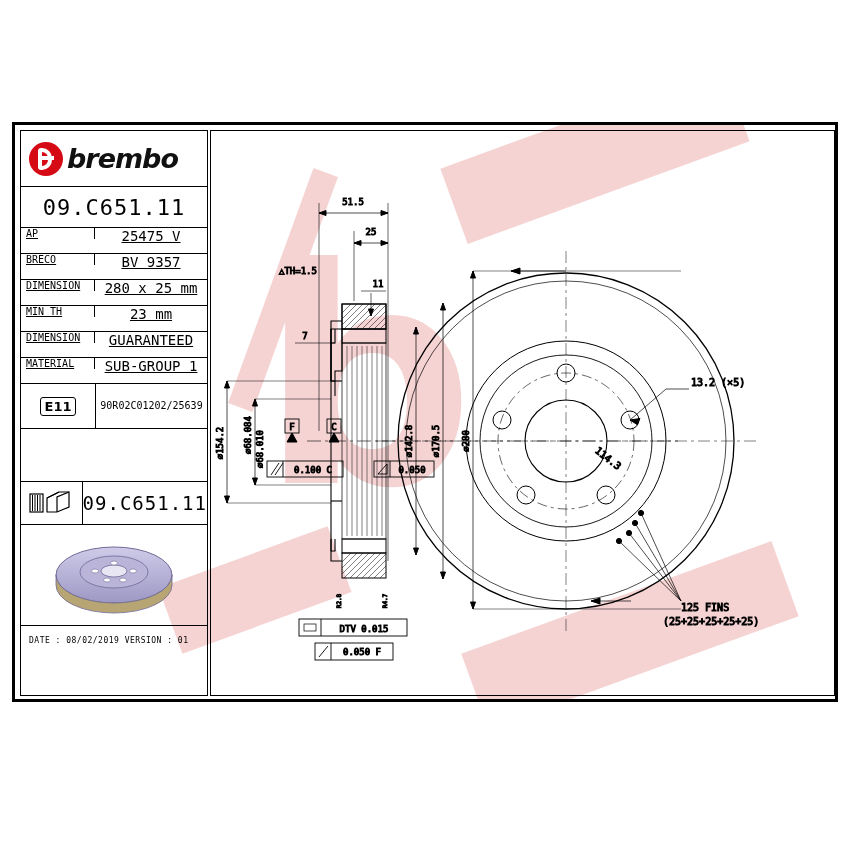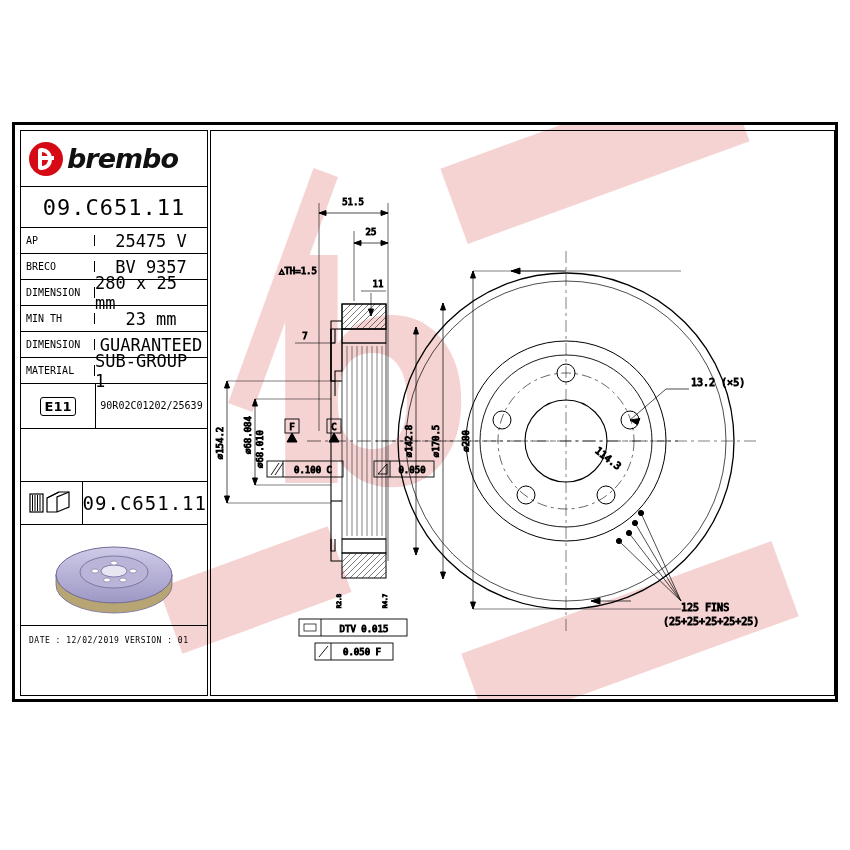--- a/index.html
+++ b/index.html
@@ -107,38 +107,39 @@
     align-items: center;
     justify-content: center;
     font-size: 22px;
     letter-spacing: 1px;
     font-family: "DejaVu Sans Mono", monospace;
   }
   .row {
     height: 25px;
     border-bottom: 1px solid #000;
     display: flex;
-    align-items: center;
+    align-items: flex-start;
     font-size: 10px;
+    text-decoration: underline;
   }
   .row .k {
     width: 74px;
     border-right: 1px solid #000;
     display: flex;
     align-items: center;
     padding-left: 5px;
     box-sizing: border-box;
     letter-spacing: 0px;
   }
   .row .v {
     flex: 1;
     display: flex;
     align-items: center;
     justify-content: center;
-    font-size: 17px;
+    font-size: 14px;
   }
   .e-row {
     height: 44px;
     border-bottom: 1px solid #000;
     display: flex;
     align-items: stretch;
     font-size: 10px;
   }
   .e-row .k {
     width: 74px;
@@ -311,21 +312,21 @@
         <ellipse cx="75" cy="45" rx="34" ry="16" fill="#b9b4d8" stroke="#6f6a95" stroke-width="0.8"></ellipse>
         <ellipse cx="75" cy="44" rx="13" ry="6" fill="#e8e6f3" stroke="#6f6a95" stroke-width="0.8"></ellipse>
         <ellipse cx="56" cy="44" rx="3.5" ry="2" fill="#fff" stroke="#6f6a95" stroke-width="0.6"></ellipse>
         <ellipse cx="94" cy="44" rx="3.5" ry="2" fill="#fff" stroke="#6f6a95" stroke-width="0.6"></ellipse>
         <ellipse cx="68" cy="53" rx="3.5" ry="2" fill="#fff" stroke="#6f6a95" stroke-width="0.6"></ellipse>
         <ellipse cx="84" cy="53" rx="3.5" ry="2" fill="#fff" stroke="#6f6a95" stroke-width="0.6"></ellipse>
         <ellipse cx="75" cy="36" rx="3.5" ry="2" fill="#fff" stroke="#6f6a95" stroke-width="0.6"></ellipse>
       </svg>
     </div>
 
-    <div class="date-cell">DATE : 12/02/2019 VERSION : 01</div>
+    <div class="date-cell">DATE : 08/02/2019 VERSION : 01</div>
   </div>
 
   <div class="drawing">
     <svg width="623" height="564" viewBox="0 0 623 564">
       <g stroke="#000" fill="none" stroke-width="1">
 
         <line x1="108" y1="72" x2="108" y2="300" stroke-width="0.6"></line>
         <line x1="177" y1="72" x2="177" y2="430" stroke-width="0.6"></line>
         <line x1="108" y1="82" x2="177" y2="82" stroke-width="0.7"></line>
         <path d="M108 82 l7 -2.5 l0 5 Z" fill="#000"></path>

